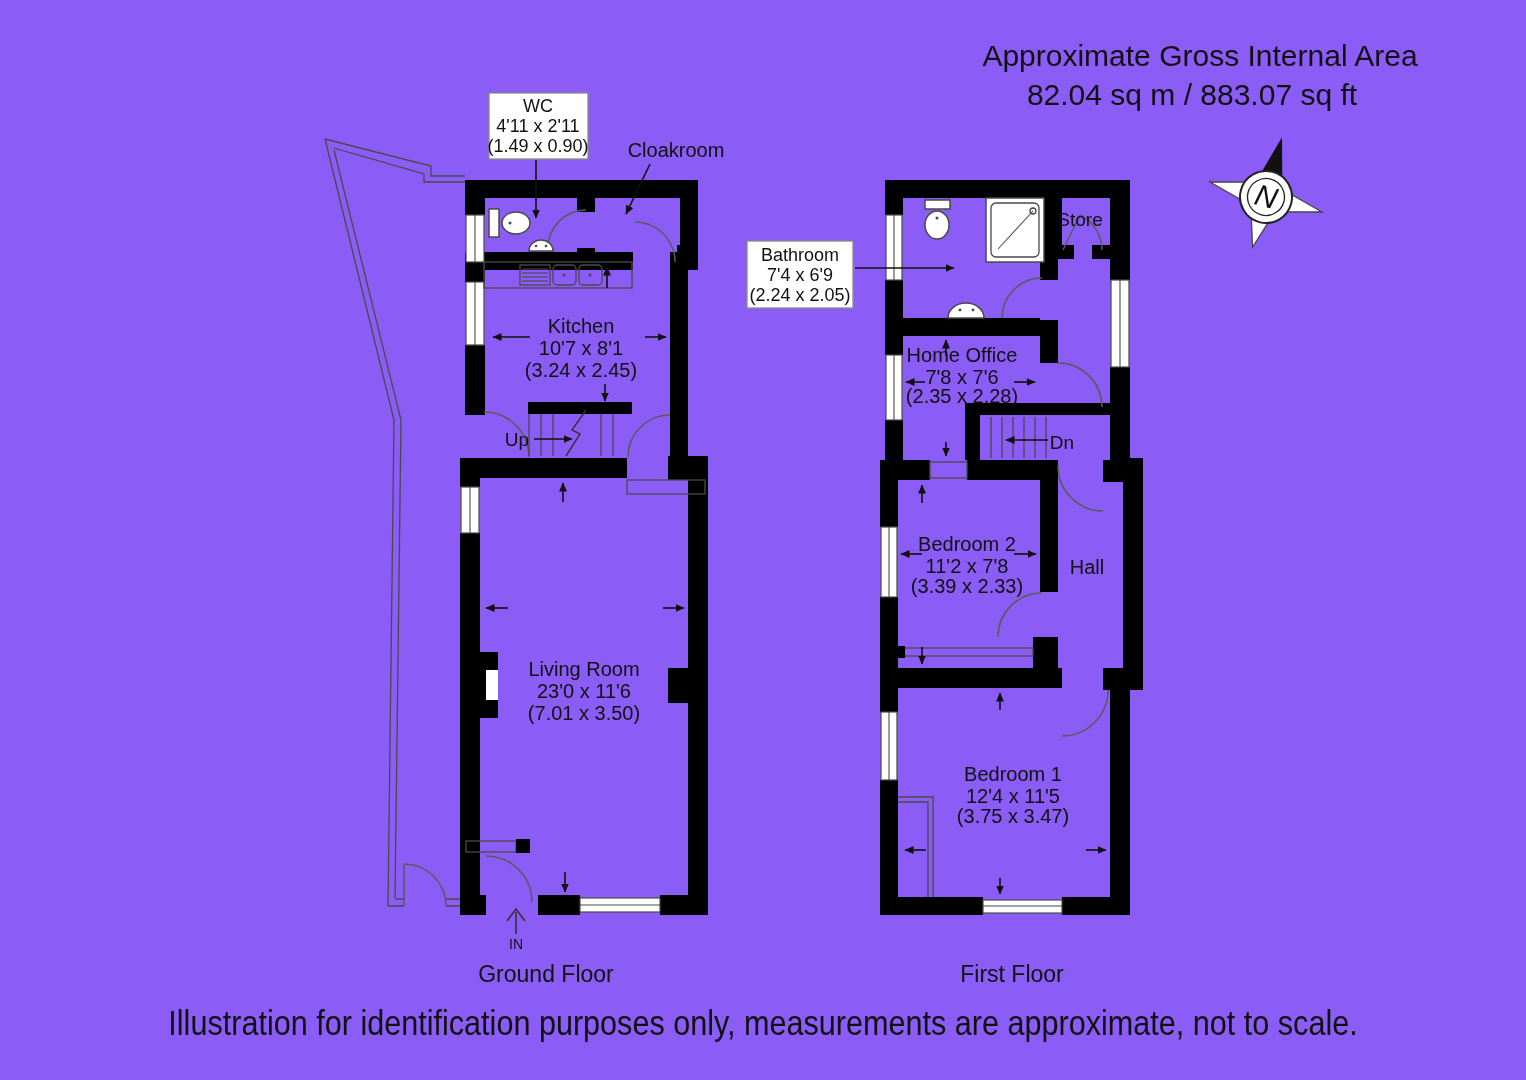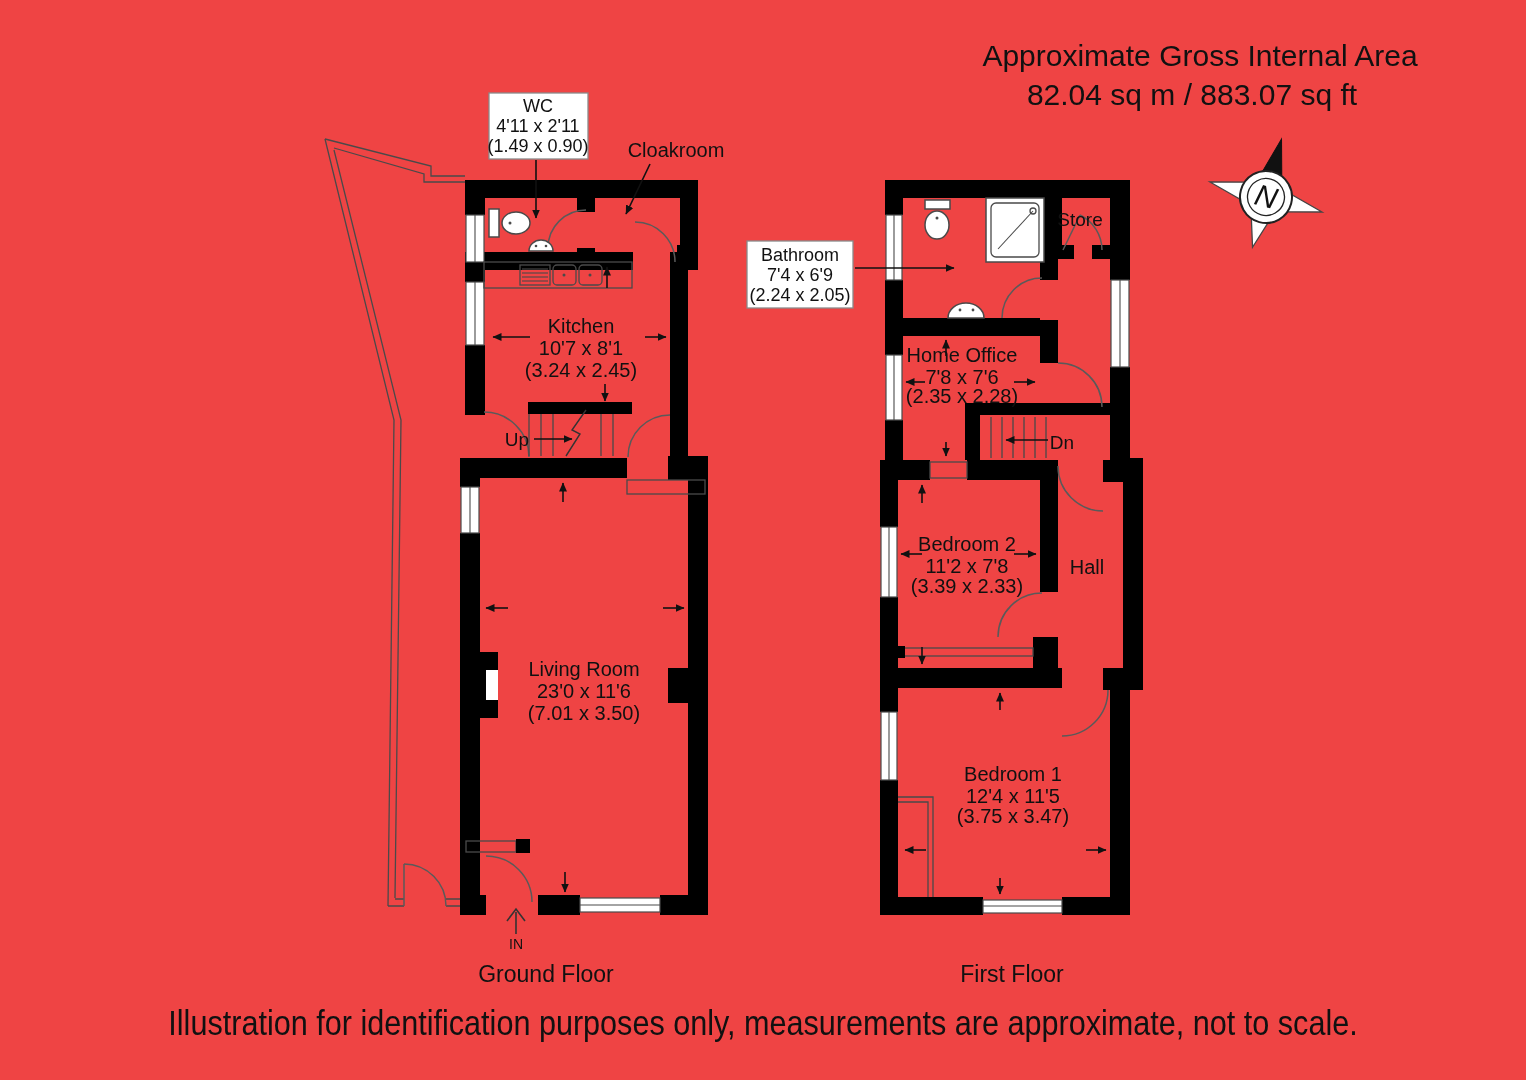--- a/index.html
+++ b/index.html
@@ -1,16 +1,16 @@
 <!DOCTYPE html>
 <html><head>
 <meta charset="utf-8">
 <style>
   html,body{margin:0;padding:0;background:#ffffff;}
-  .stage{width:1526px;height:1080px;position:relative;background:#ef4444;}
+  .stage{width:1526px;height:1080px;position:relative;background:#8b5cf6;}
   svg{display:block;}
   .t{font-family:"Liberation Sans",sans-serif;fill:#111;}
   .hdr{font-size:30px;text-anchor:middle;}
   .room{font-size:20px;text-anchor:middle;}
   .boxlbl{font-size:18px;text-anchor:middle;}
   .floorlbl{font-size:23px;text-anchor:middle;}
   .annot{font-size:19px;text-anchor:middle;}
   .tiny{font-size:14px;text-anchor:middle;}
   .footer{font-size:36px;text-anchor:middle;}
   .wall{fill:#000;stroke:none;}

